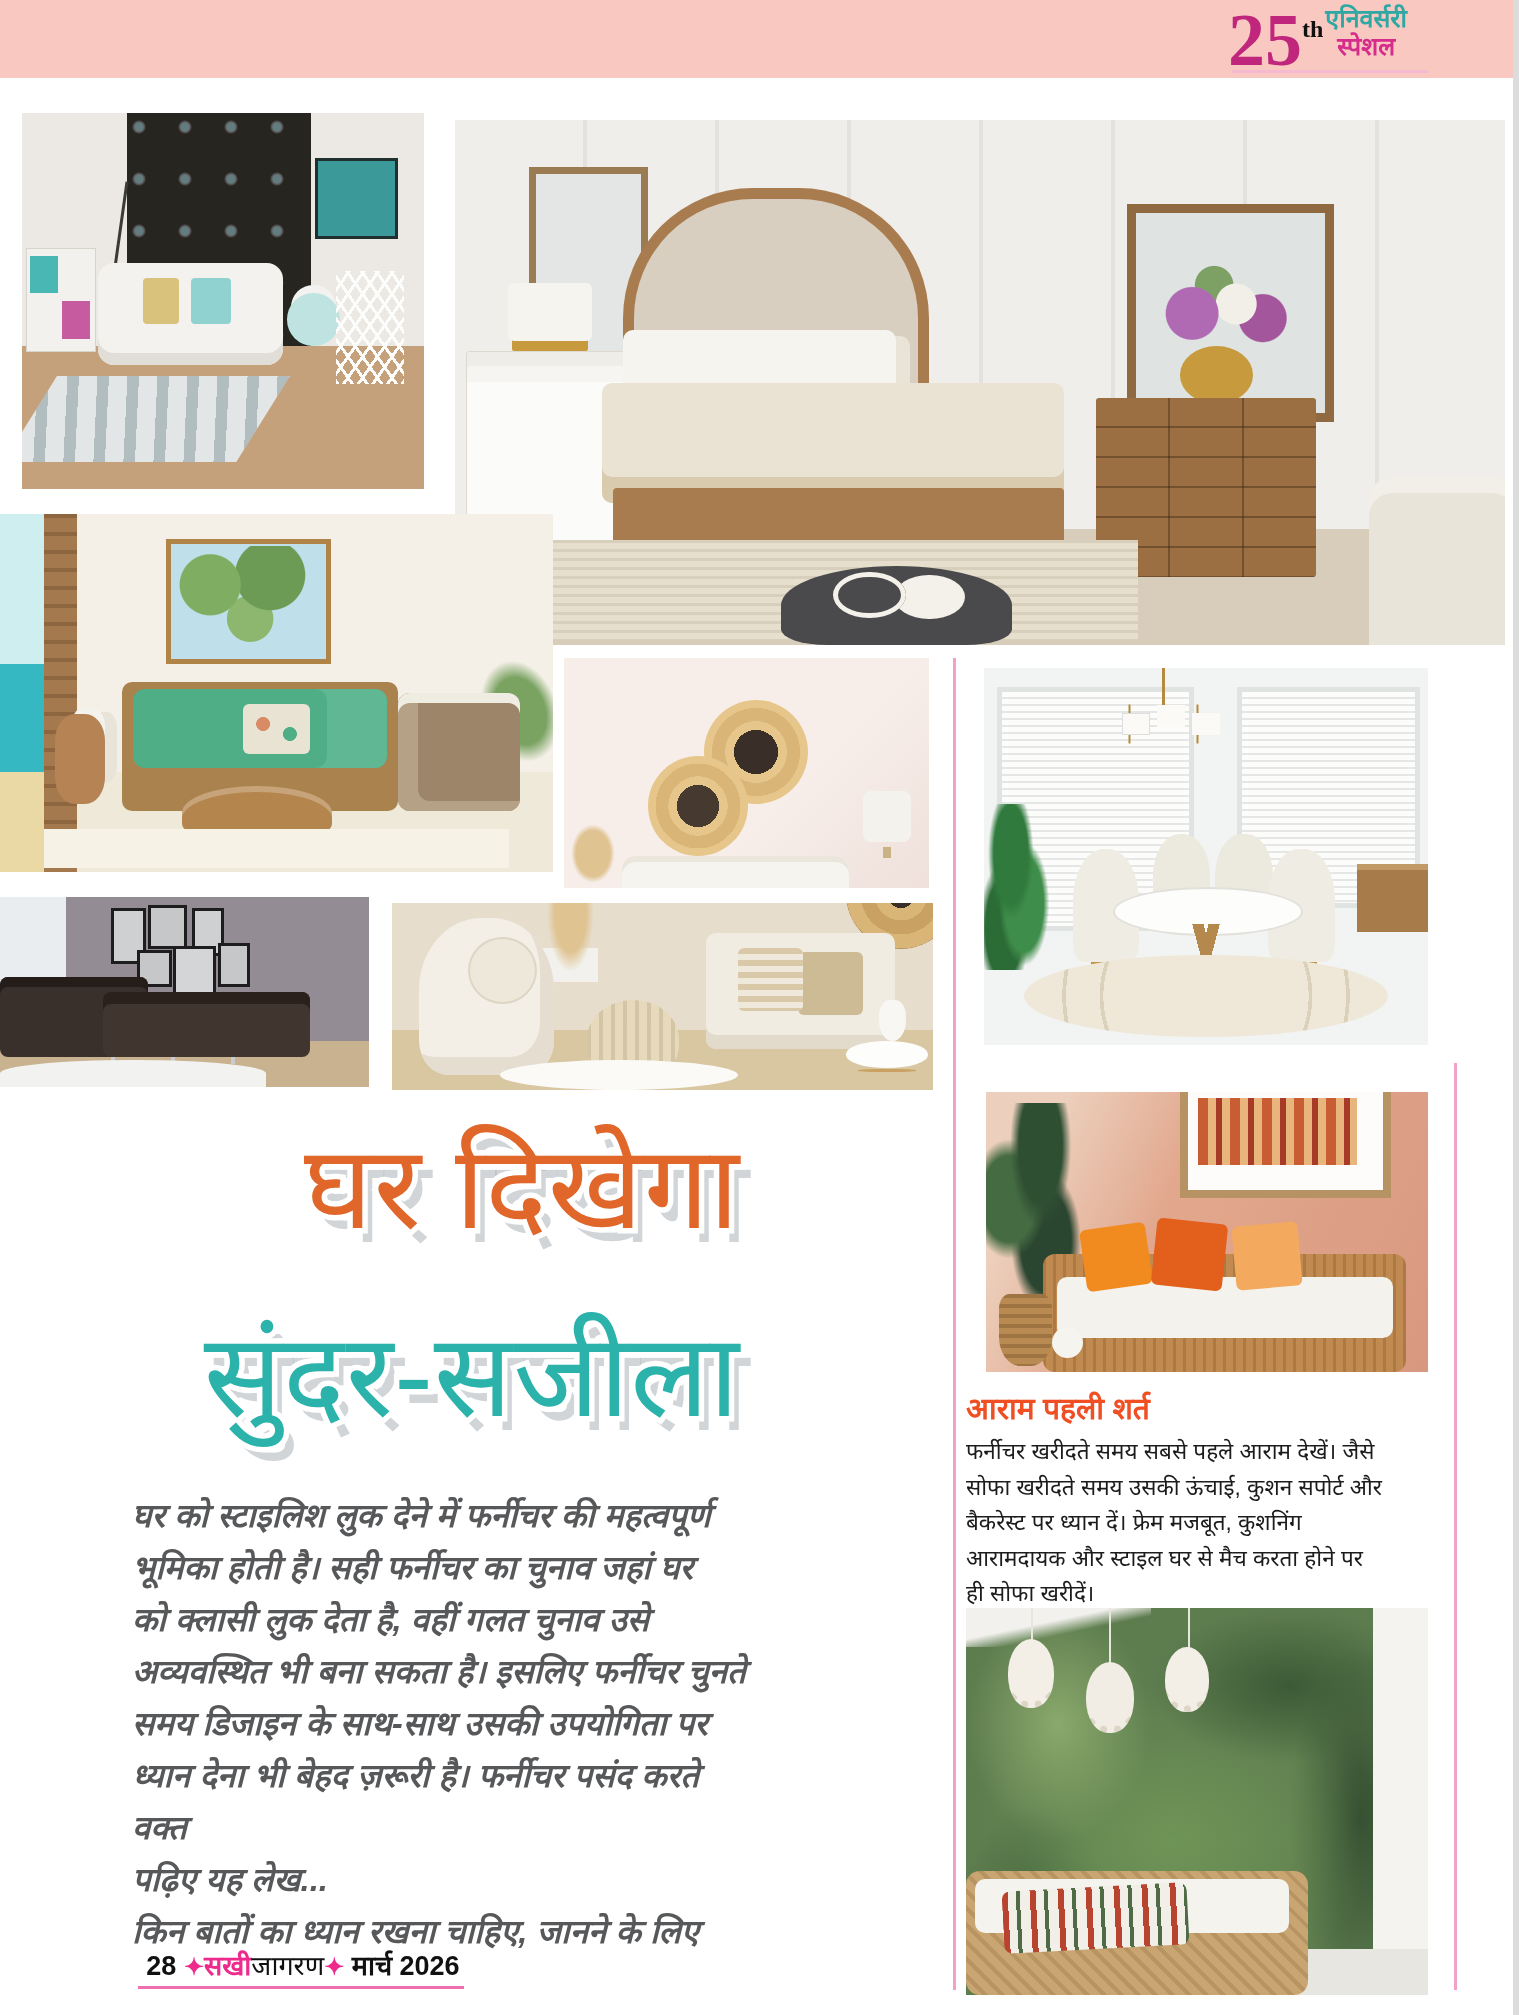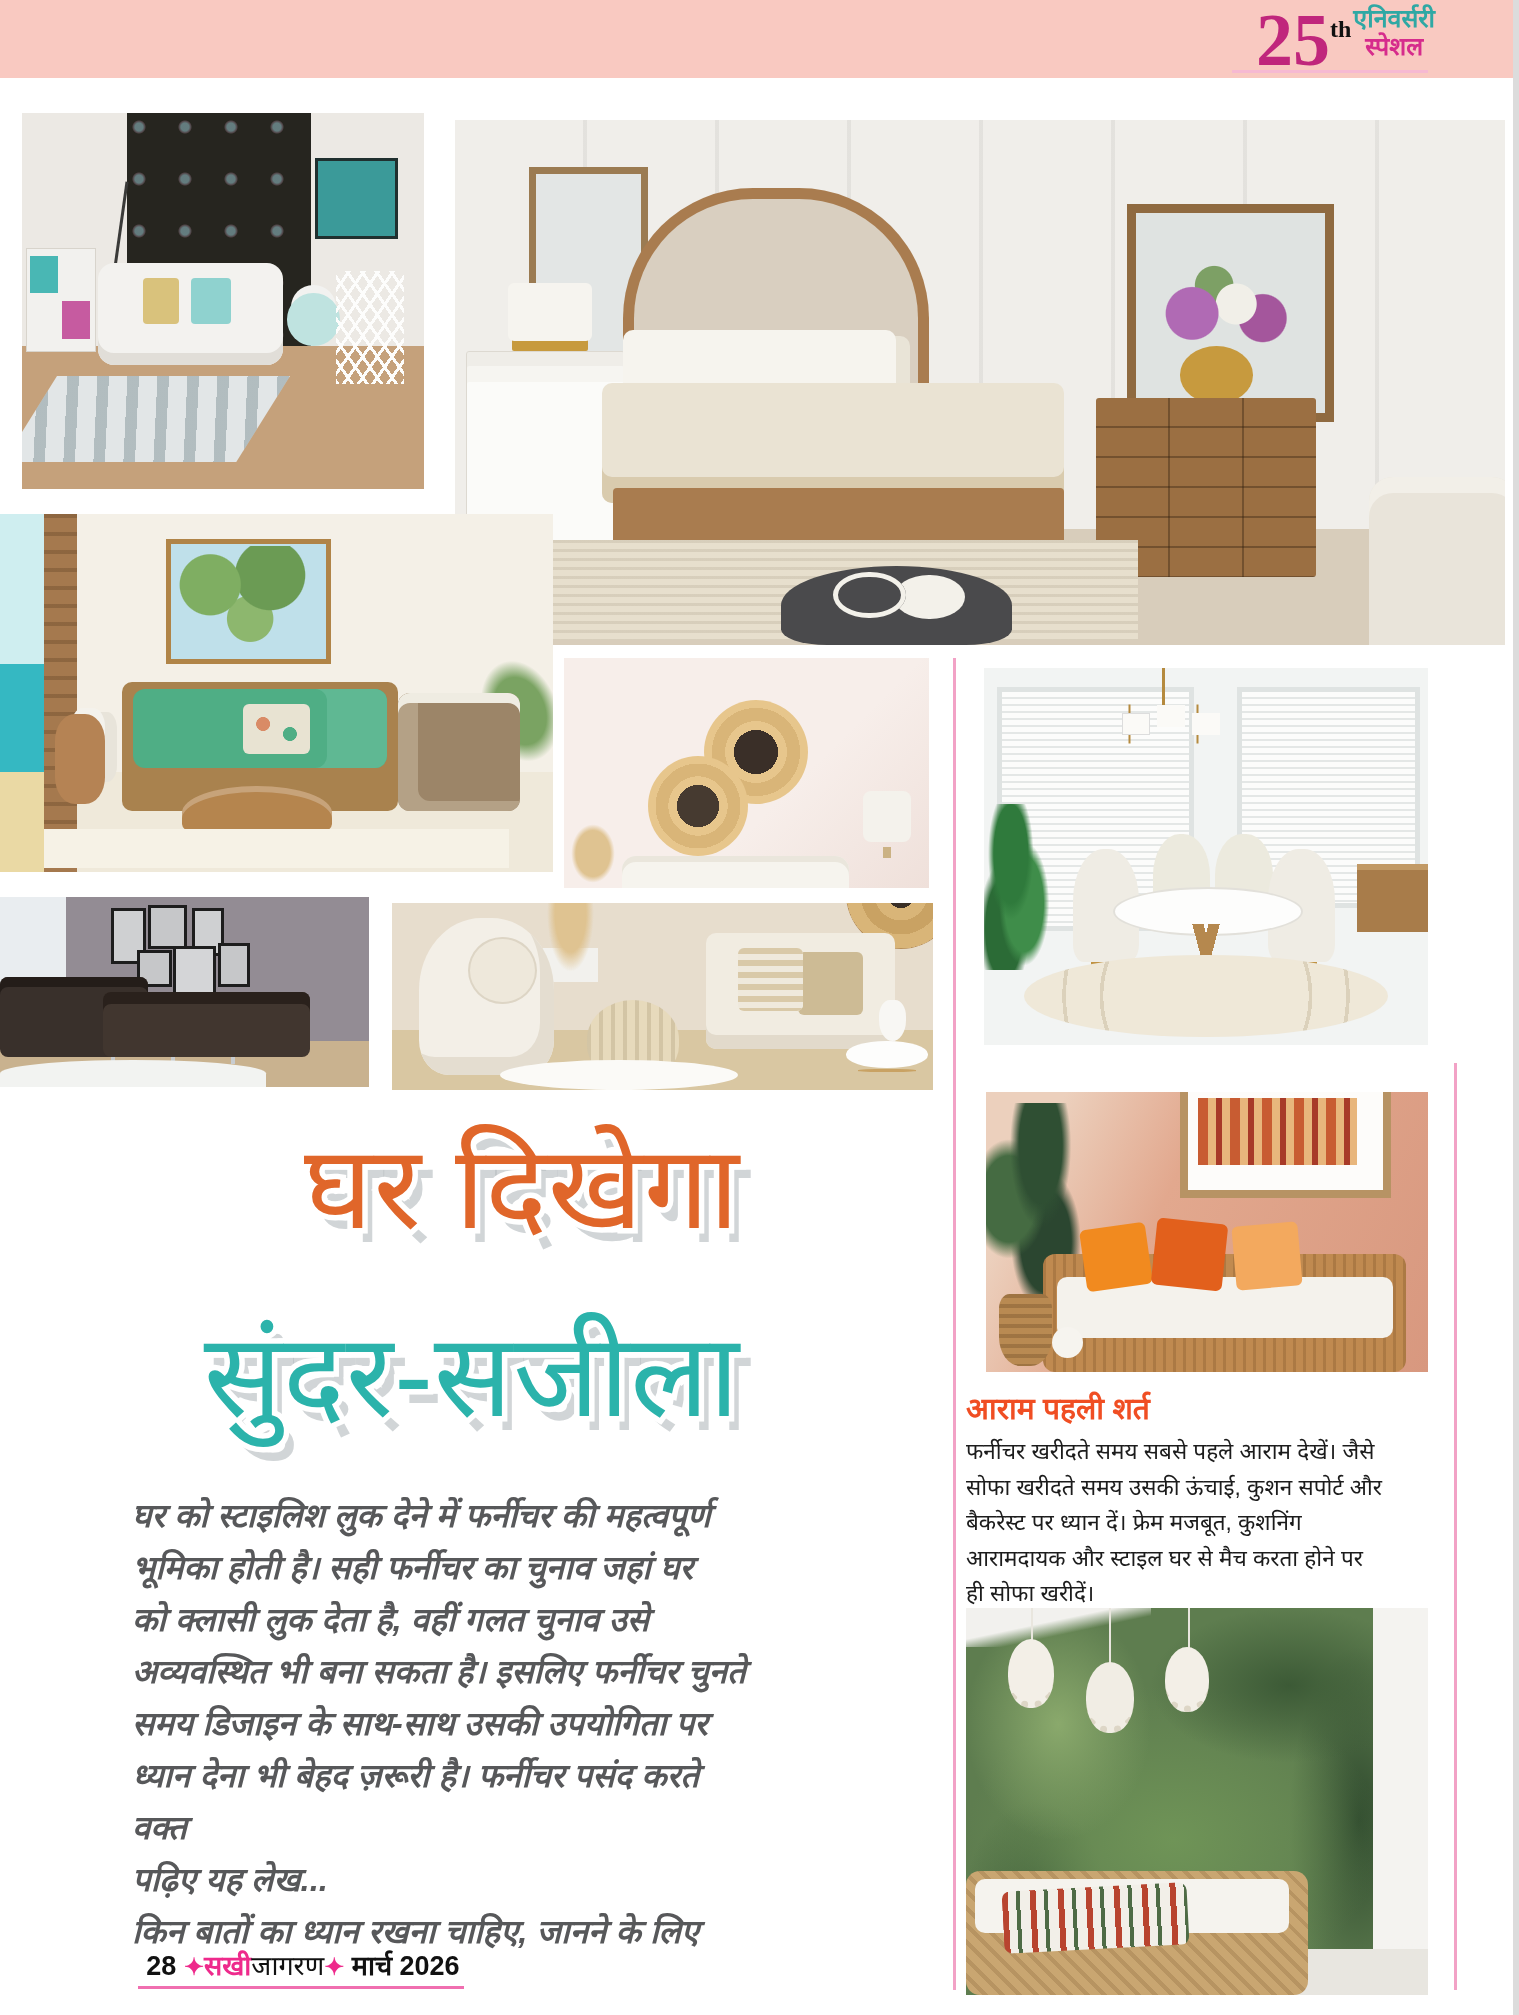--- a/index.html
+++ b/index.html
@@ -7,21 +7,21 @@
         font-family:"Liberation Sans", sans-serif;}
   .ph{position:absolute;overflow:hidden;background:#eee;}
   .el{position:absolute;}
 
   
   .header-strip{position:absolute;left:0;top:0;width:1519px;height:78px;background:#f9c9c1;}
   .section-badge{position:absolute;left:0;top:5px;width:306px;height:62px;background:#f04e23;
         border-radius:0 18px 18px 0;border-right:4px solid #c9ba92;border-bottom:4px solid #c9ba92;
         display:flex;align-items:center;justify-content:center;color:#ffffff;font-size:40px;font-weight:bold;}
   .anniv{position:absolute;left:1228px;top:4px;width:215px;height:70px;}
-  .anniv-num{font-family:"Liberation Serif",serif;font-size:74px;line-height:66px;color:#c0267c;font-weight:bold;margin-left:28px;}
+  .anniv-num{font-family:"Liberation Serif",serif;font-size:74px;line-height:66px;color:#c0267c;font-weight:bold;}
   .anniv-th{font-family:"Liberation Serif",serif;font-size:24px;color:#111;font-weight:bold;vertical-align:28px;}
   .anniv-col{display:inline-block;vertical-align:10px;text-align:center;margin-left:2px;}
   .anniv-l1{font-size:25px;font-weight:bold;color:#2fa8a4;line-height:28px;}
   .anniv-l2{font-size:25px;font-weight:bold;color:#d62c8c;line-height:28px;}
 
   
   .headline{position:absolute;left:90px;top:1094px;width:650px;text-align:right;font-weight:normal;}
   .hl-line{position:relative;height:188px;font-size:116px;line-height:188px;letter-spacing:1px;}
   .hl-line .stroke{position:absolute;left:0;top:0;width:100%;display:block;
         -webkit-text-stroke:11px #ffffff;text-shadow:10px 14px 0 rgba(172,178,182,0.55);}

